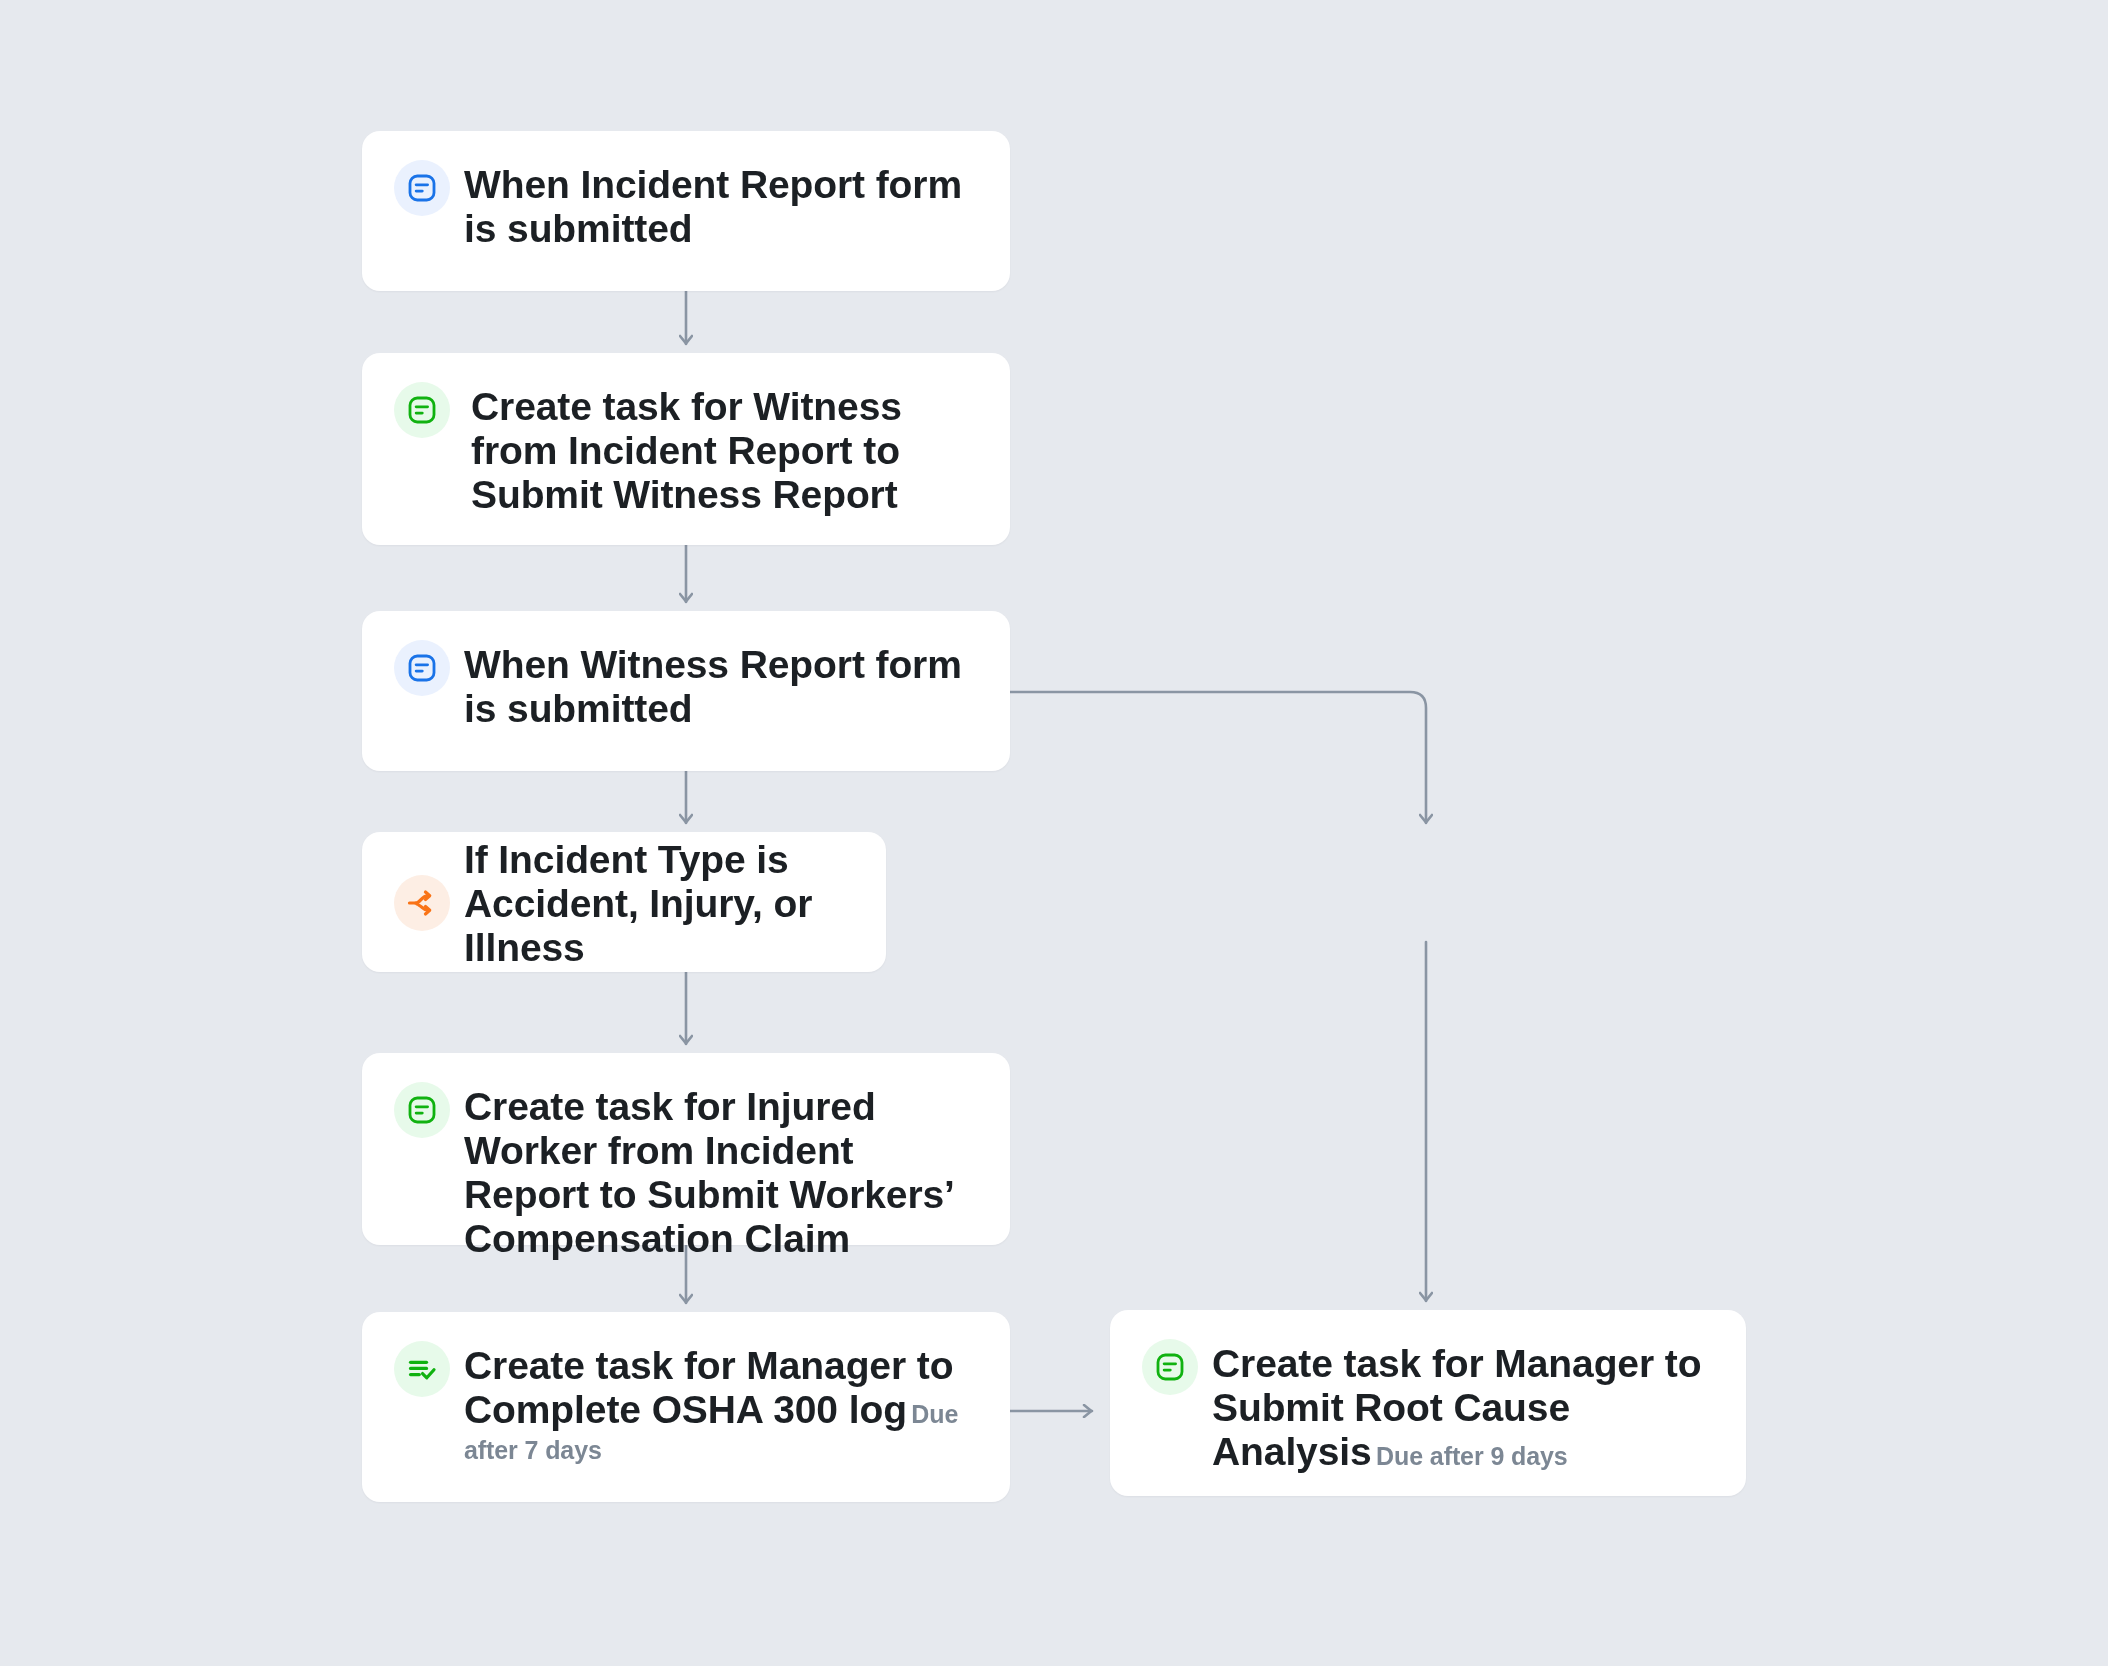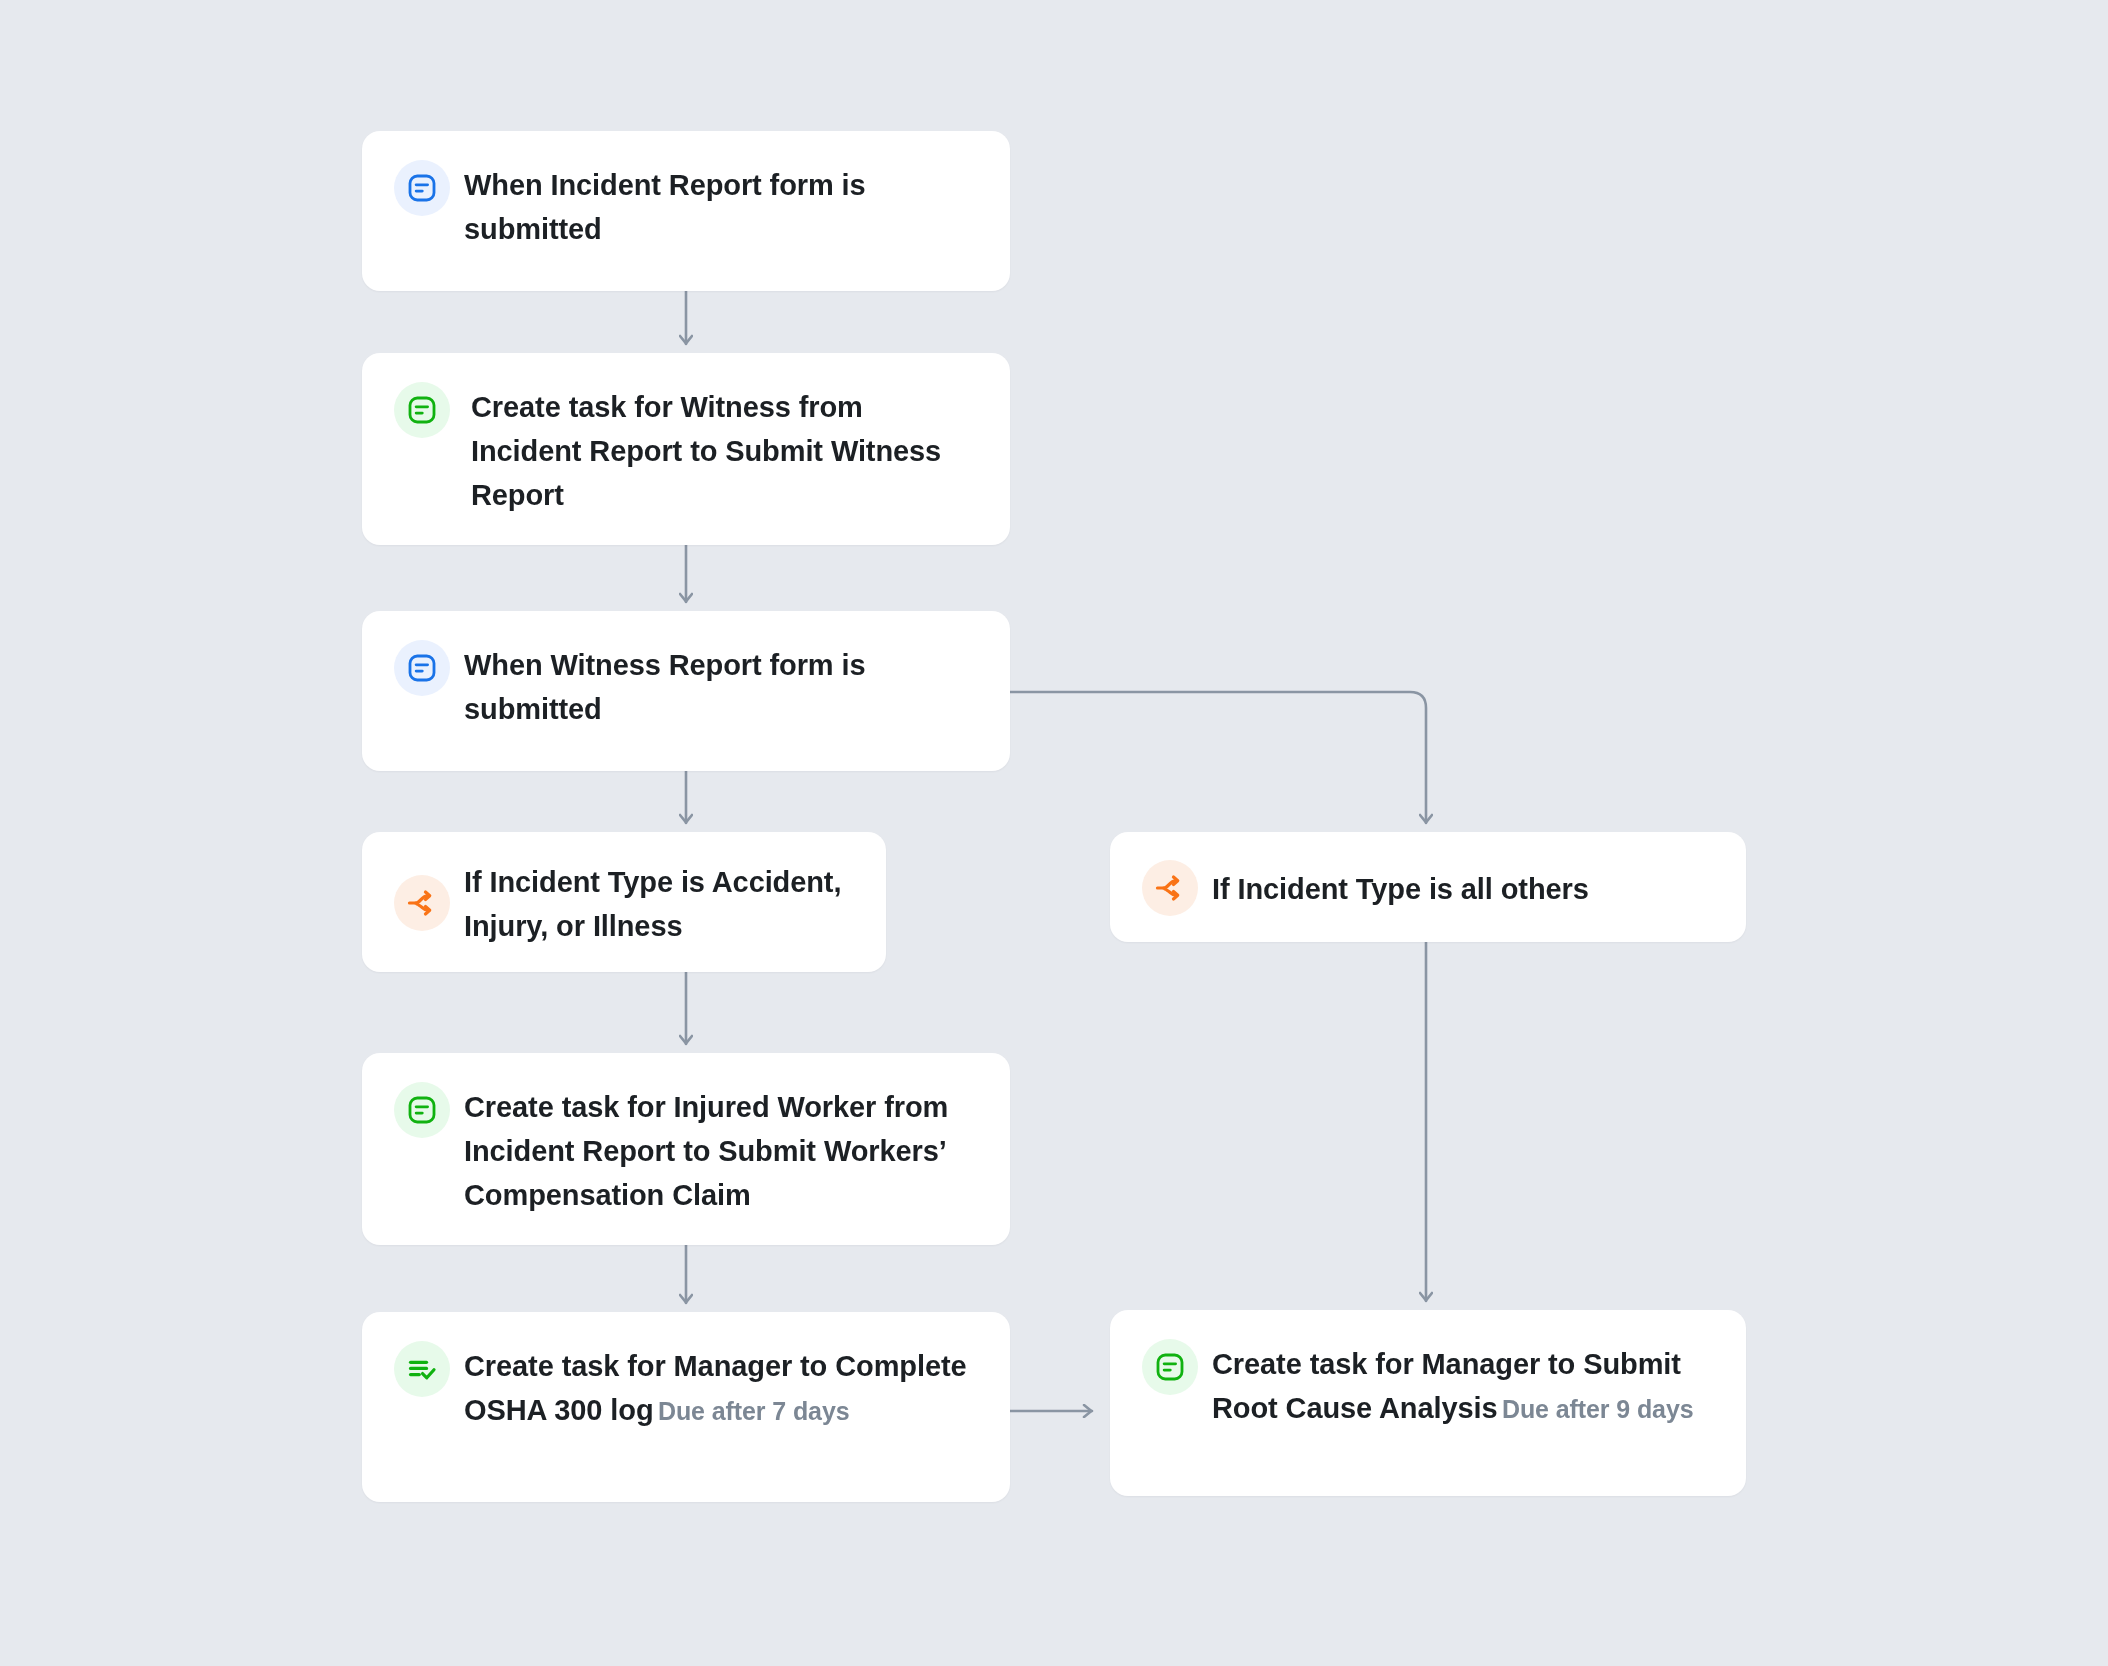--- a/index.html
+++ b/index.html
@@ -50,21 +50,21 @@
   .node-icon svg { display: block; }
   .icon-blue   { background: #eaf1fe; }
   .icon-green  { background: #e7faea; }
   .icon-orange { background: #fdeee4; }
   .node-body {
     flex: 1 1 auto;
     min-width: 0;
     padding-top: 4px;
   }
   .node-title {
-    font-size: 29px;
+    font-size: 39px;
     line-height: 44px;
     font-weight: 700;
     color: #1c2024;
     letter-spacing: -0.1px;
   }
   .node-sub {
     font-size: 25px;
     line-height: 36px;
     font-weight: 700;
     color: #7c8794;
@@ -185,35 +185,20 @@
         <line x1="3.4" y1="16.2" x2="10" y2="16.2" stroke="#10b210" stroke-width="2.4" stroke-linecap="round"></line>
         <path d="M12.4 15.4 L15.6 18.6 L21 12.6" stroke="#10b210" stroke-width="2.4" stroke-linecap="round" stroke-linejoin="round" fill="none"></path>
       </svg>
     </span>
     <span class="node-body">
       <span class="node-title">Create task for Manager to Complete OSHA 300 log</span>
       <span class="node-sub">Due after 7 days</span>
     </span>
   </div>
 
-  <div class="node" id="n-cond-others">
-    <span class="node-icon icon-orange">
-      <svg width="32" height="32" viewBox="0 0 24 24" fill="none">
-        <path d="M2.6 12 H7.2" stroke="#f97316" stroke-width="2.4" stroke-linecap="round"></path>
-        <path d="M7.2 12 C11 12 11.6 6.6 16.2 6.6" stroke="#f97316" stroke-width="2.4" stroke-linecap="round"></path>
-        <path d="M9.6 13.6 C12.6 15 13.2 17.4 16.2 17.4" stroke="#f97316" stroke-width="2.4" stroke-linecap="round"></path>
-        <path d="M14.6 3.8 L17.8 6.6 L14.6 9.4" stroke="#f97316" stroke-width="2.4" stroke-linecap="round" stroke-linejoin="round" fill="none"></path>
-        <path d="M14.6 14.6 L17.8 17.4 L14.6 20.2" stroke="#f97316" stroke-width="2.4" stroke-linecap="round" stroke-linejoin="round" fill="none"></path>
-        <circle cx="8.3" cy="12.8" r="1.25" fill="#f97316"></circle>
-      </svg>
-    </span>
-    <span class="node-body">
-      <span class="node-title">If Incident Type is all others</span>
-    </span>
-  </div>
 
   <div class="node" id="n-task-rootcause">
     <span class="node-icon icon-green">
       <svg width="32" height="32" viewBox="0 0 24 24" fill="none">
         <rect x="3" y="3" width="18" height="18" rx="5.5" stroke="#10b210" stroke-width="2.1"></rect>
         <line x1="7.6" y1="9.6" x2="16.2" y2="9.6" stroke="#10b210" stroke-width="2.1" stroke-linecap="round"></line>
         <line x1="7.6" y1="14.3" x2="12.2" y2="14.3" stroke="#10b210" stroke-width="2.1" stroke-linecap="round"></line>
       </svg>
     </span>
     <span class="node-body">

